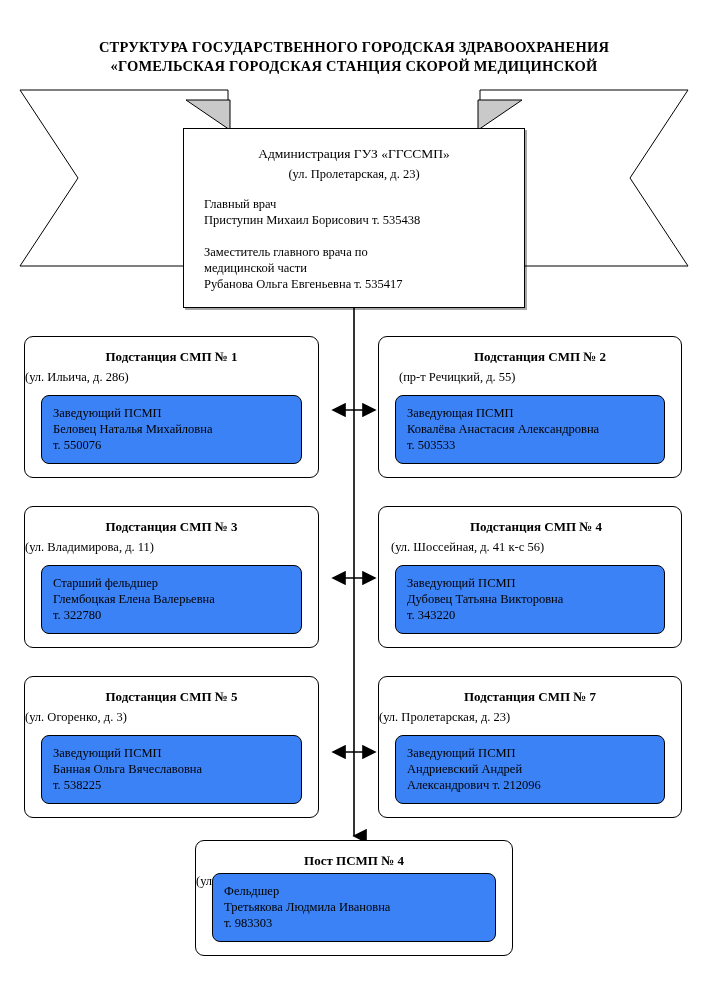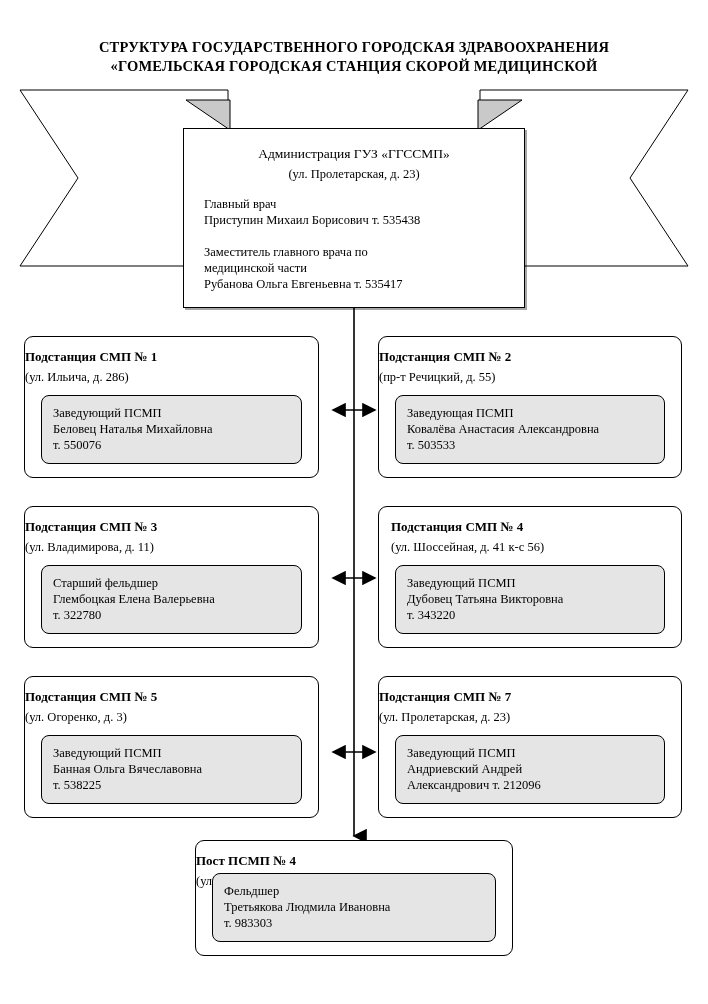--- a/index.html
+++ b/index.html
@@ -76,47 +76,48 @@
 
   
   .station {
     position: absolute;
     background: #ffffff;
     border: 1px solid #000000;
     border-radius: 9px;
     box-sizing: border-box;
   }
   .station .st-title {
+    text-align: center;
     font-weight: bold;
     font-size: 13px;
     margin-top: 12px;
   }
   .station .st-addr {
     text-align: left;
     font-size: 12.5px;
     margin-top: 5px;
   }
   .inner-box {
     position: absolute;
     left: 16px;
     right: 16px;
     bottom: 13px;
     border: 1px solid #000000;
     border-radius: 8px;
     box-sizing: border-box;
     padding: 9px 11px 10px 11px;
     font-size: 12.5px;
     line-height: 16px;
-    background: #e5e5e5;
+    background: #3b82f6;
   }
   .inner-box div { white-space: nowrap; }
 
   
   #station-1 { top: 336px; left: 24px;  width: 295px; height: 142px; }
-  #station-2 { top: 336px; left: 378px; width: 304px; height: 142px; }
+  #station-2 { top: 336px; left: 378px; width: 304px; height: 142px; padding-left: 20px; }
   #station-3 { top: 506px; left: 24px;  width: 295px; height: 142px; }
   #station-4 { top: 506px; left: 378px; width: 304px; height: 142px; padding-left: 12px; }
   #station-5 { top: 676px; left: 24px;  width: 295px; height: 142px; }
   #station-7 { top: 676px; left: 378px; width: 304px; height: 142px; }
   #post-4    { top: 840px; left: 195px; width: 318px; height: 116px; }
 
   
   .connector-svg {
     position: absolute;
     top: 0; left: 0;

